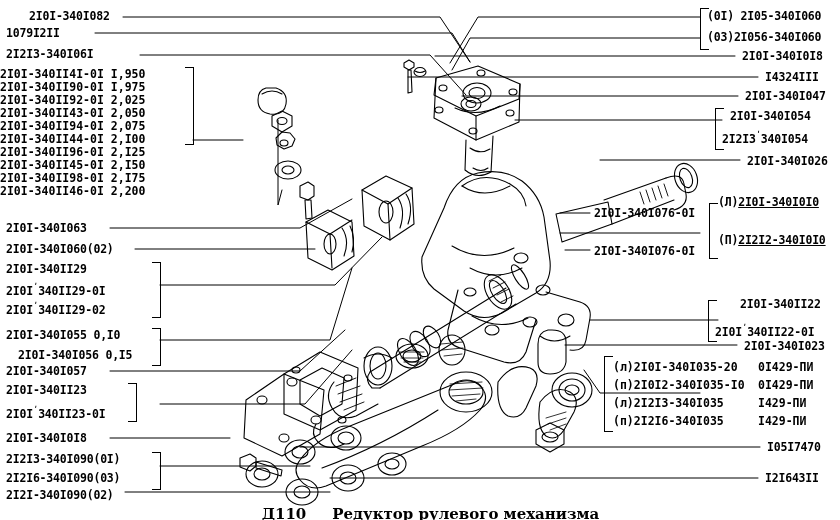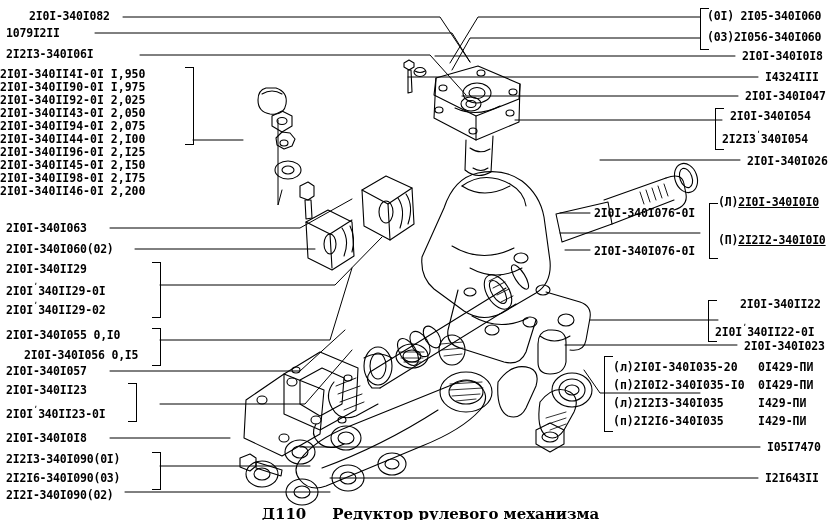--- a/index.html
+++ b/index.html
@@ -324,21 +324,21 @@
 
   <div class="lbl" style="left:6px;top:222px;">2I0I-340I063</div>
   <div class="lbl" style="left:6px;top:243px;">2I0I-340I060(02)</div>
 
   <div class="lbl" style="left:6px;top:263px;">2I0I-340II29</div>
   <div class="lbl" style="left:6px;top:281px;"><span>2I0I</span><span class="sup">ʹ</span><span>340II29-0I</span></div>
   <div class="lbl" style="left:6px;top:300px;"><span>2I0I</span><span class="sup">ʹ</span><span>340II29-02</span></div>
   <div class="brk brk-r" style="left:152px;top:262px;width:8px;height:54px;"></div>
 
   <div class="lbl" style="left:6px;top:329px;">2I0I-340I055 0,I0</div>
-  <div class="lbl" style="left:24px;top:349px;">2I0I-340I056 0,I5</div>
+  <div class="lbl" style="left:18px;top:349px;">2I0I-340I056 0,I5</div>
   <div class="brk brk-r" style="left:152px;top:328px;width:8px;height:36px;"></div>
 
   <div class="lbl" style="left:6px;top:365px;">2I0I-340I057</div>
 
   <div class="lbl" style="left:6px;top:384px;">2I0I-340II23</div>
   <div class="lbl" style="left:6px;top:404px;text-align:right;"><span>2I0I</span><span class="sup">ʹ</span><span>340II23-0I</span></div>
   <div class="brk brk-r" style="left:128px;top:383px;width:8px;height:37px;"></div>
 
   <div class="lbl" style="left:6px;top:432px;">2I0I-340I0I8</div>
 

